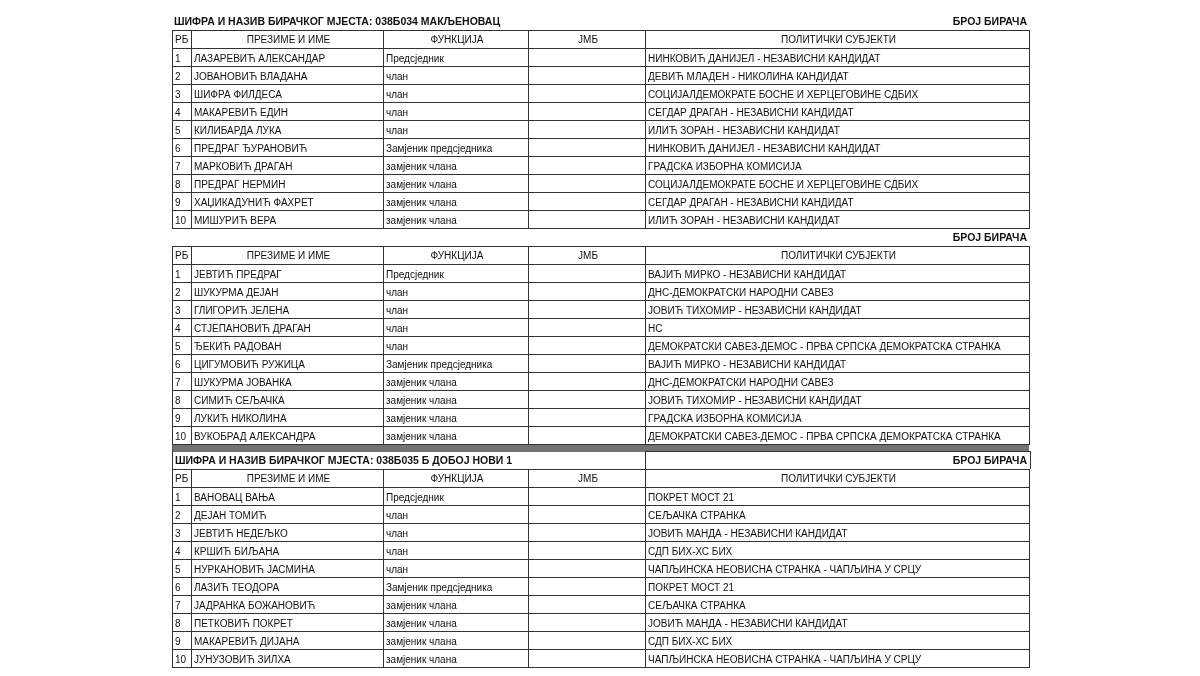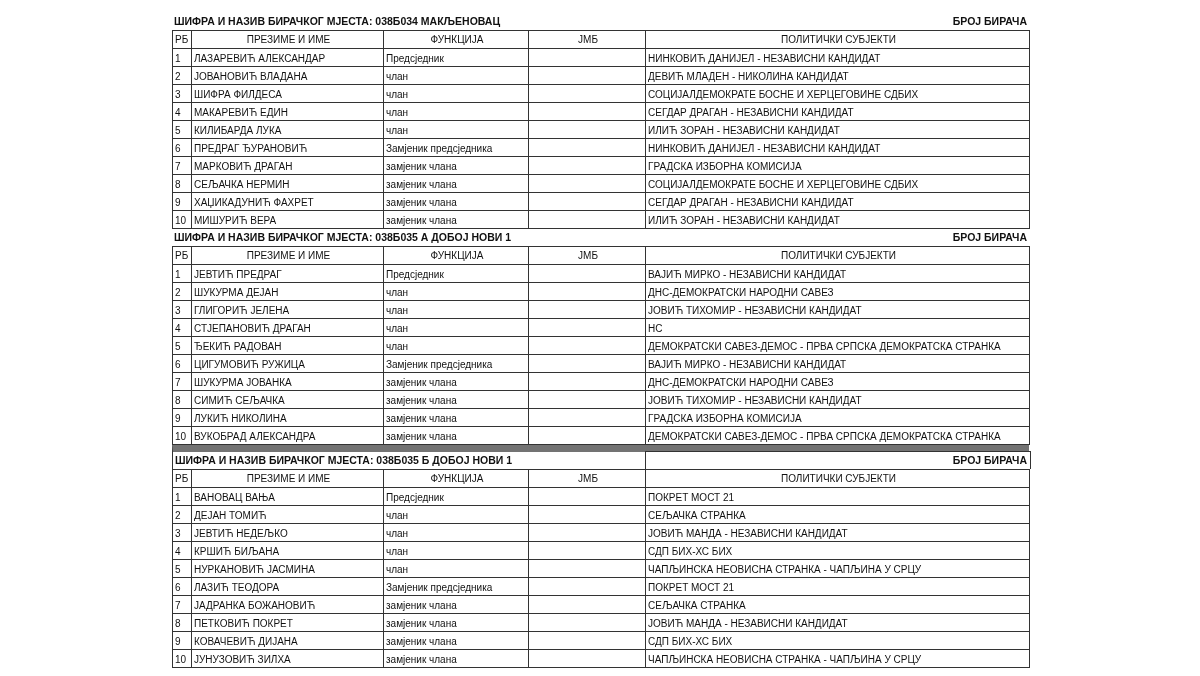--- a/index.html
+++ b/index.html
@@ -153,21 +153,21 @@
           </tr>
           <tr>
             <td>7</td>
             <td>МАРКОВИЋ ДРАГАН</td>
             <td>замјеник члана</td>
             <td class="jmb-cell"></td>
             <td>ГРАДСКА ИЗБОРНА КОМИСИЈА</td>
           </tr>
           <tr>
             <td>8</td>
-            <td>СЕЉАЧКА НЕРМИН</td>
+            <td>ПРЕДРАГ НЕРМИН</td>
             <td>замјеник члана</td>
             <td class="jmb-cell"></td>
             <td>СОЦИЈАЛДЕМОКРАТЕ БОСНЕ И ХЕРЦЕГОВИНЕ СДБИХ</td>
           </tr>
           <tr>
             <td>9</td>
             <td>ХАЏИКАДУНИЋ ФАХРЕТ</td>
             <td>замјеник члана</td>
             <td class="jmb-cell"></td>
             <td>СЕГДАР ДРАГАН - НЕЗАВИСНИ КАНДИДАТ</td>
@@ -179,21 +179,20 @@
             <td class="jmb-cell"></td>
             <td>ИЛИЋ ЗОРАН - НЕЗАВИСНИ КАНДИДАТ</td>
           </tr>
         </tbody>
     </table>
   </div>
 
   <div class="section">
     <div class="title-row">
 
-      <span class="title-left">ШИФРА И НАЗИВ БИРАЧКОГ МЈЕСТА: 038Б035 А ДОБОЈ НОВИ 1</span>
       <span class="title-right">БРОЈ БИРАЧА</span>
     </div>
     <table>
       <colgroup>
         <col class="c-rb">
           <col class="c-name">
           <col class="c-func">
           <col class="c-jmb">
           <col class="c-pol">
       </colgroup>
@@ -356,21 +355,21 @@
           </tr>
           <tr>
             <td>8</td>
             <td>ПЕТКОВИЋ ПОКРЕТ</td>
             <td>замјеник члана</td>
             <td class="jmb-cell"></td>
             <td>ЈОВИЋ МАНДА - НЕЗАВИСНИ КАНДИДАТ</td>
           </tr>
           <tr>
             <td>9</td>
-            <td>КОВАЧЕВИЋ ДИЈАНА</td>
+            <td>МАКАРЕВИЋ ДИЈАНА</td>
             <td>замјеник члана</td>
             <td class="jmb-cell"></td>
             <td>СДП БИХ-ХС БИХ</td>
           </tr>
           <tr>
             <td>10</td>
             <td>ЈУНУЗОВИЋ ЗИЛХА</td>
             <td>замјеник члана</td>
             <td class="jmb-cell"></td>
             <td>ЧАПЉИНСКА НЕОВИСНА СТРАНКА - ЧАПЉИНА У СРЦУ</td>

